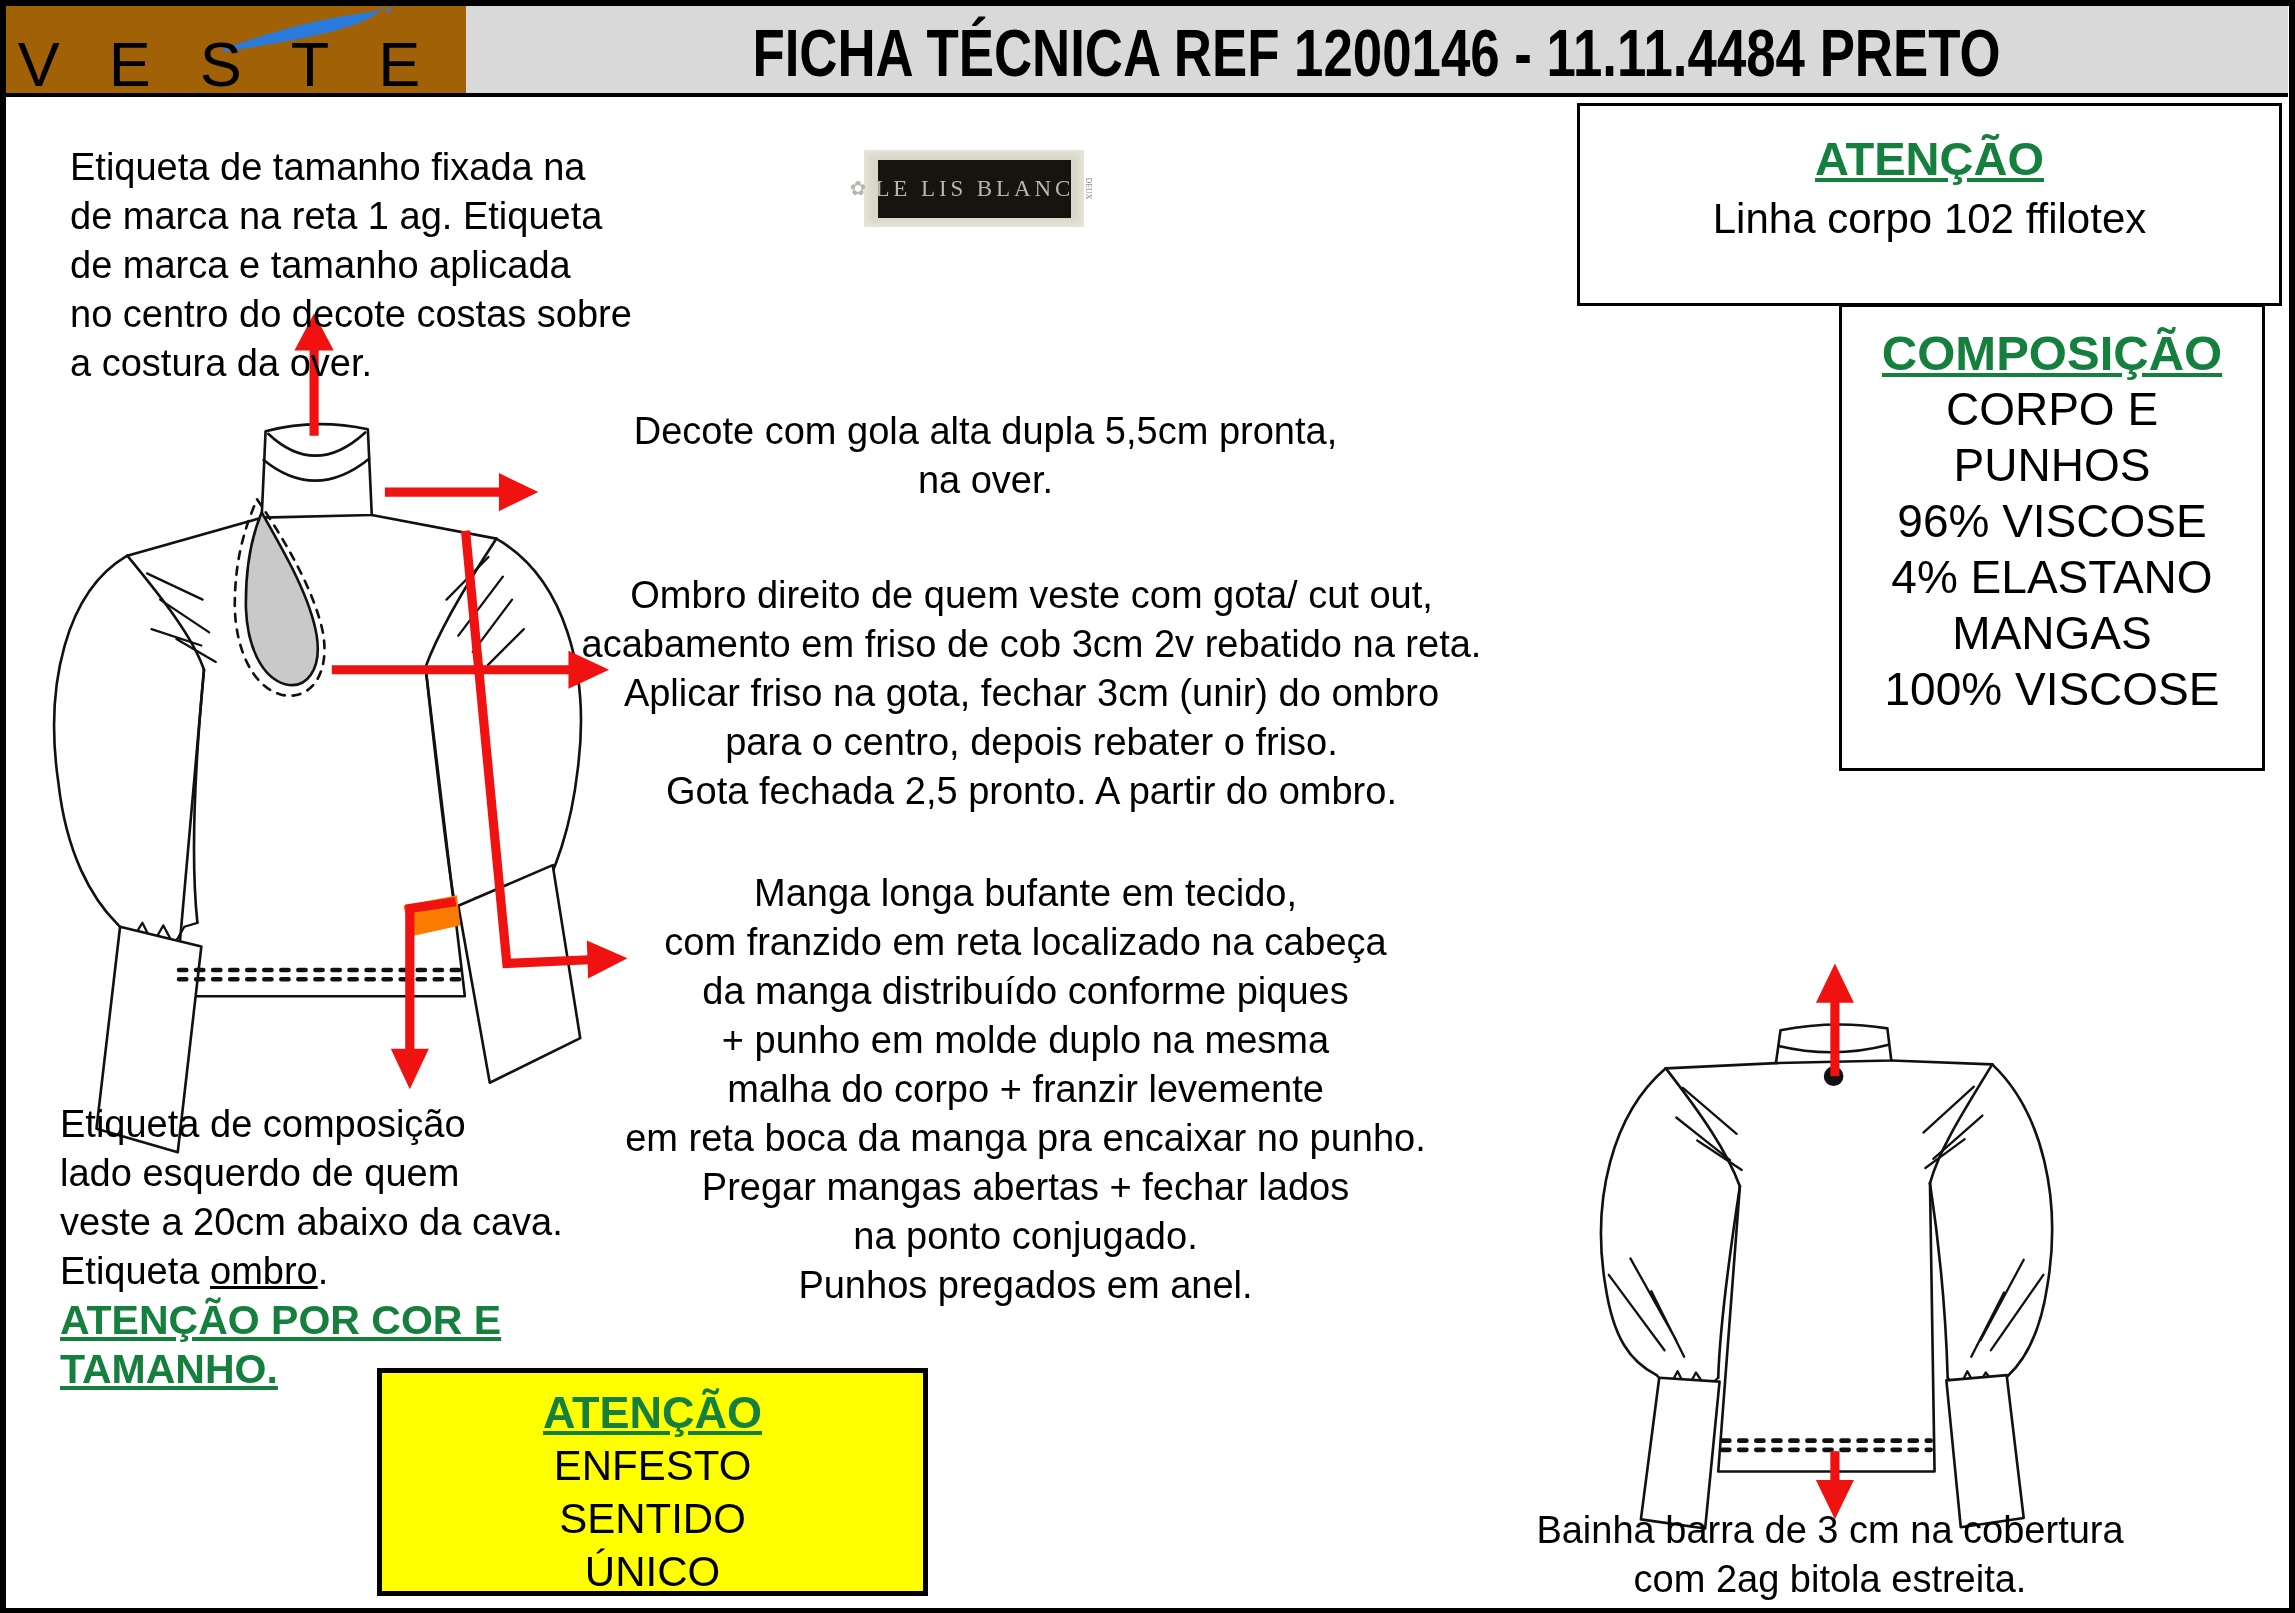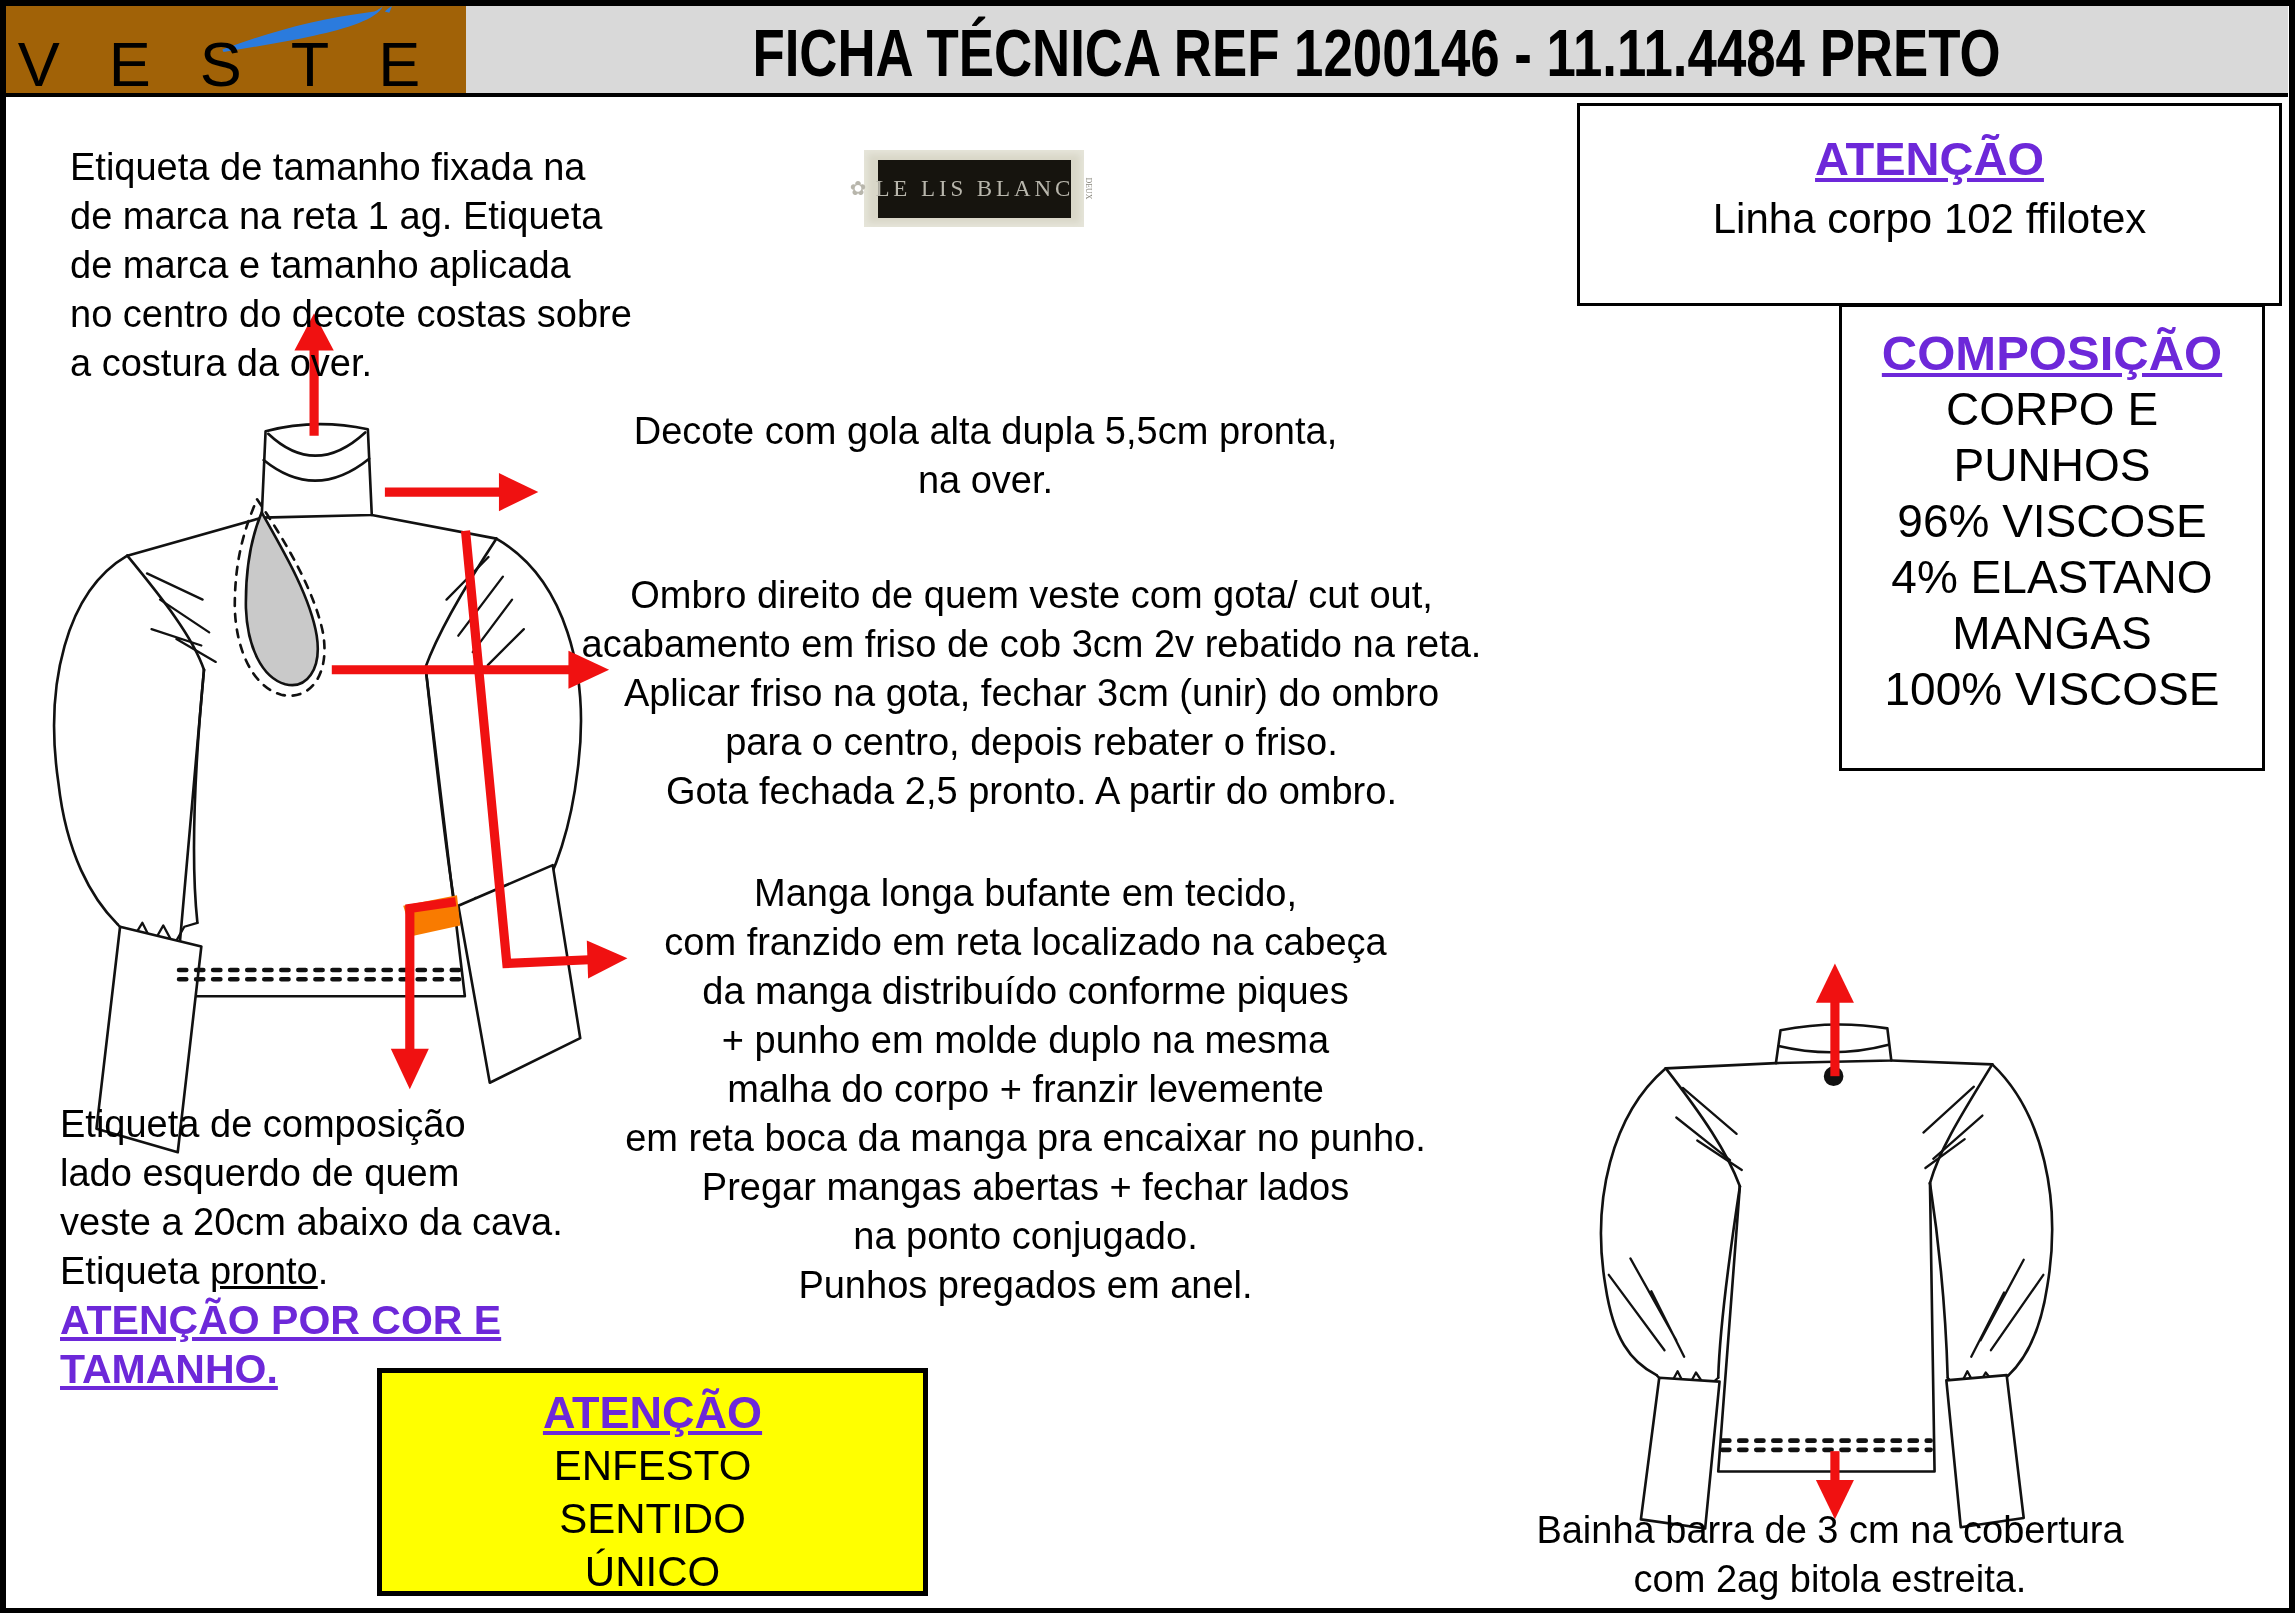--- a/index.html
+++ b/index.html
@@ -10,21 +10,21 @@
   }
   .abs{position:absolute;}
   
   #header-bar{left:0;top:0;width:2282px;height:87px;background:#d9d9d9;border-bottom:4.6px solid #000;}
   #logo-box{left:0;top:0;width:460px;height:87px;background:#a16207;}
   #logo-text{left:11.8px;top:22px;width:439px;font-size:63px;letter-spacing:49px;font-weight:400;white-space:nowrap;}
   #doc-title{left:459px;top:9.2px;width:1823px;text-align:center;font-size:66px;font-weight:bold;transform:scaleX(0.80);transform-origin:50% 50%;white-space:nowrap;}
   
   .ann{font-size:38px;line-height:49px;}
   .center{text-align:center;}
-  .red{color:#6d28d9;font-weight:bold;}
+  .red{color:#15803d;font-weight:bold;}
   .und{text-decoration:underline;}
   
   .frame{border:3.3px solid #000;background:#fff;box-sizing:border-box;}
   #attn-box{left:1571px;top:97px;width:705px;height:203px;}
   #attn-box .t{margin-top:25px;font-size:47px;}
   #attn-box .b{margin-top:9.2px;font-size:42px;}
   #comp-box{left:1833px;top:298px;width:426px;height:467px;}
   #comp-box .t{margin-top:18.4px;font-size:49px;}
   #comp-box .l{font-size:46px;line-height:56px;}
   #warn-box{left:371px;top:1362px;width:551px;height:228px;background:#ffff00;border:5.9px solid #000;box-sizing:border-box;}
@@ -166,21 +166,21 @@
     <div>em reta boca da manga pra encaixar no punho.</div>
     <div>Pregar mangas abertas + fechar lados</div>
     <div>na ponto conjugado.</div>
     <div>Punhos pregados em anel.</div>
   </div>
 
   <div class="abs ann" style="left:54px;top:1094px;width:590px;">
     <div>Etiqueta de composição</div>
     <div>lado esquerdo de quem</div>
     <div>veste a 20cm abaixo da cava.</div>
-    <div><span>Etiqueta </span><span class="und">pronto</span><span>.</span></div>
+    <div><span>Etiqueta </span><span class="und">ombro</span><span>.</span></div>
     <div class="red und" style="font-size:41px;">ATENÇÃO POR COR E</div>
     <div class="red und" style="font-size:41px;">TAMANHO.</div>
   </div>
 
 
   <div class="abs ann center" style="left:1496px;top:1500px;width:656px;">
     <div>Bainha barra de 3 cm na cobertura</div>
     <div>com 2ag bitola estreita.</div>
   </div>
 

